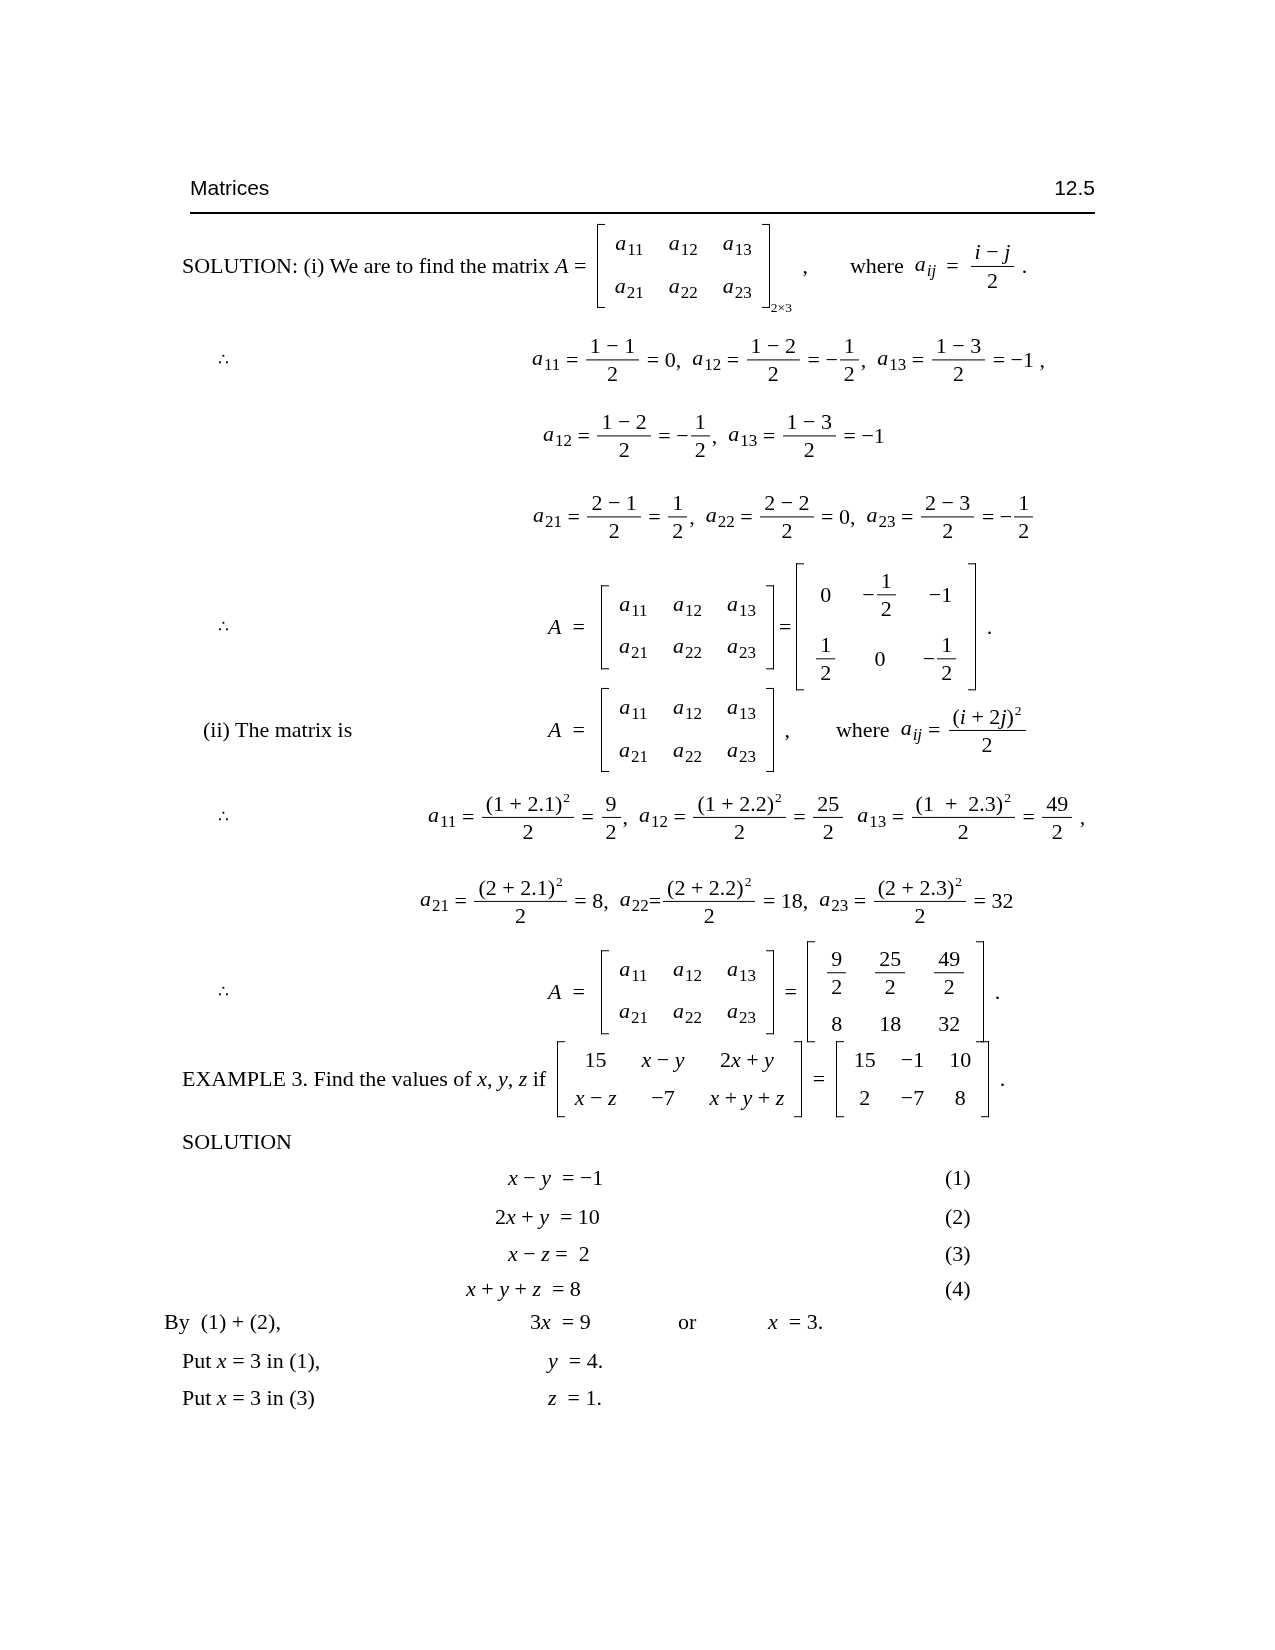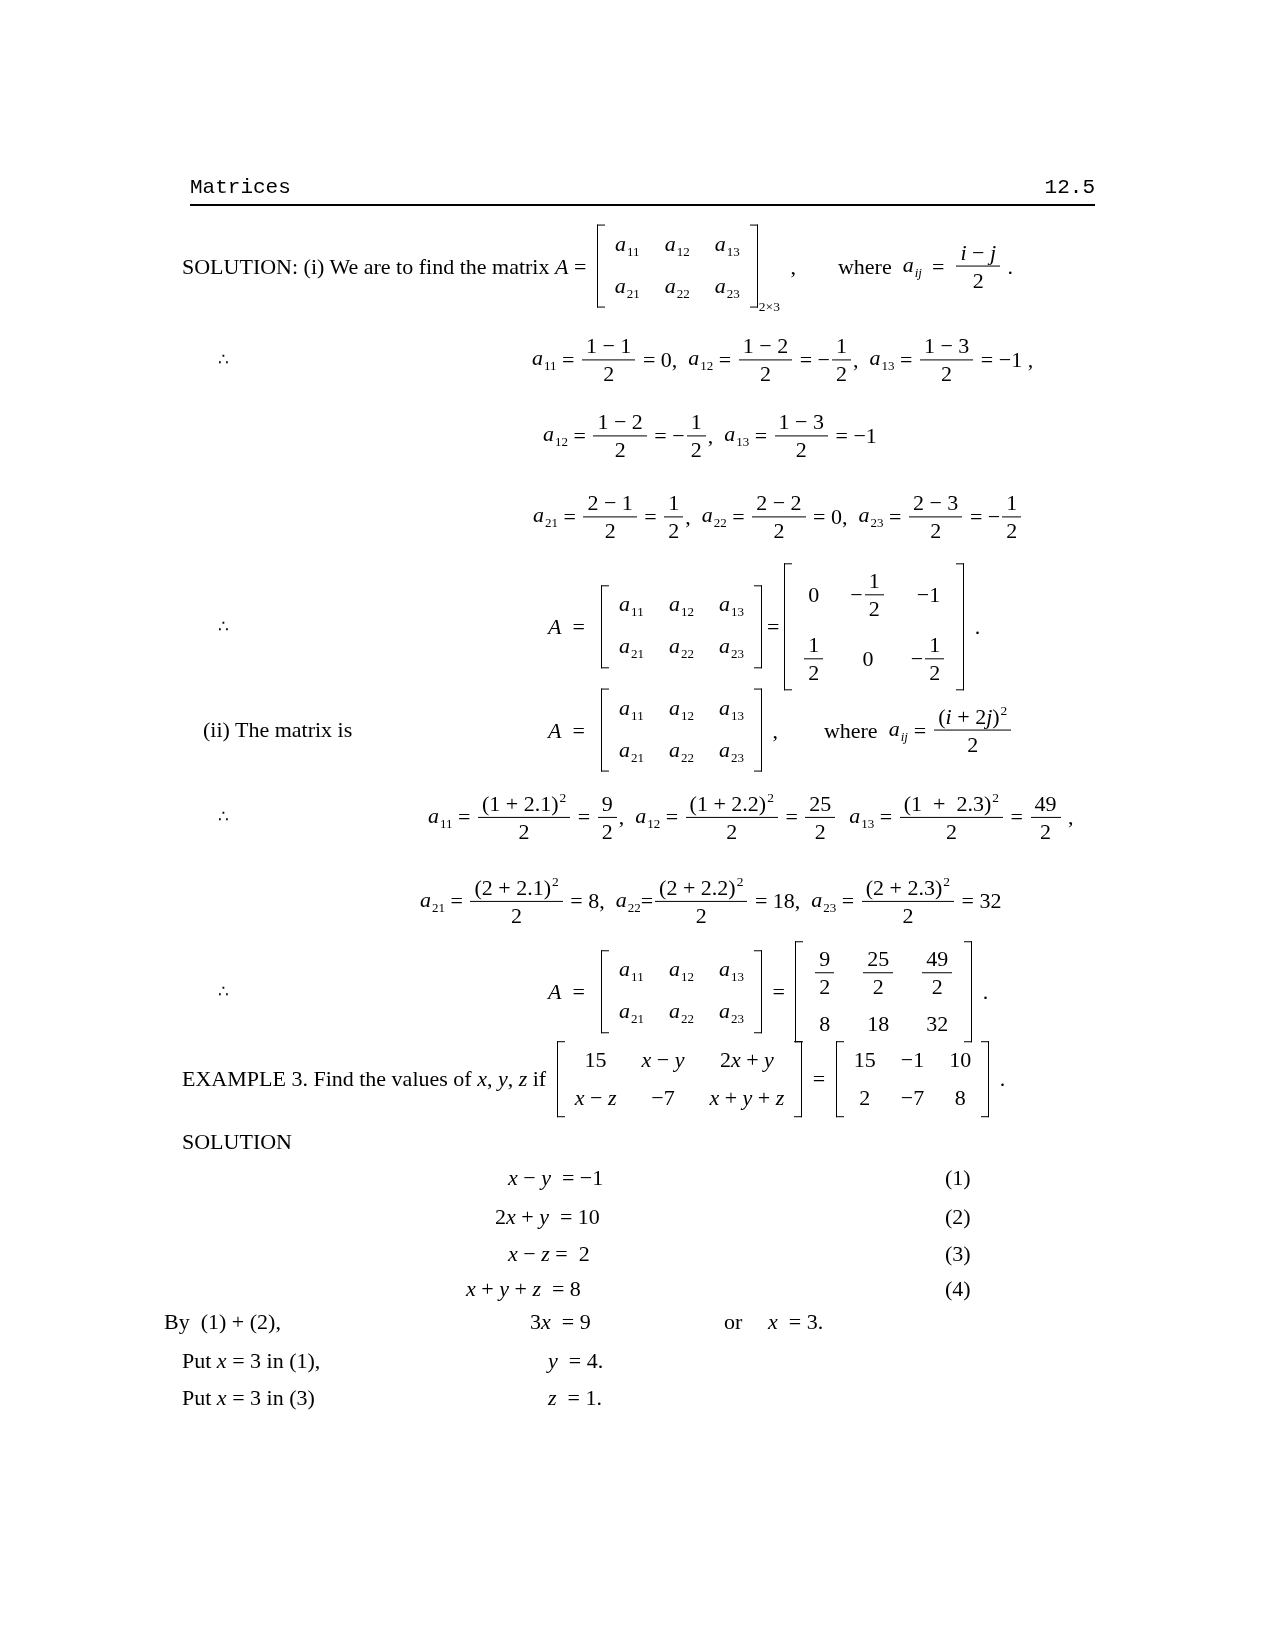--- a/index.html
+++ b/index.html
@@ -6,36 +6,36 @@
   html,body { background:#ffffff; }
   .page {
     position:relative; width:1275px; height:1650px; margin:0 auto;
     background:#ffffff; color:#000;
     font-family:"Liberation Serif","DejaVu Serif",serif;
     font-size:22px; line-height:1.15; overflow:hidden;
   }
   .hdr {
     position:absolute; left:190px; right:180px; top:176px;
     display:flex; justify-content:space-between; align-items:flex-end;
-    border-bottom:2.5px solid #000; padding-bottom:4px;
-    font-family:Liberation Mono, monospace; font-size:21px;
+    border-bottom:2.5px solid #000; padding-bottom:12px;
+    font-family:Liberation Sans, sans-serif; font-size:21px;
   }
   .line { position:absolute; left:0; top:0; width:100%; height:0; }
   .seg {
     position:absolute; top:0; transform:translateY(-50%);
     display:inline-flex; align-items:center; white-space:pre;
   }
   .seg * { white-space:pre; }
   .rm { font-style:normal; }
   .it { font-style:italic; }
   .bold { font-weight:normal; }
   .tight { word-spacing:-1.8px; }
   .therefore { font-size:17px; }
   .mv { display:inline; }
-  .msub { font-size:13px; vertical-align:-5px; margin-left:1px; }
+  .msub { font-size:17px; vertical-align:-5px; margin-left:1px; }
   .msupw { display:inline; }
   .msup { font-size:13.5px; vertical-align:9px; margin-left:1px; }
   .mfrac { display:inline-flex; flex-direction:column; align-items:center; margin:0 2px; text-align:center; }
   .mnum { display:inline-flex; align-items:flex-end; justify-content:center;
           border-bottom:1.8px solid #000; padding:0 4px 2px; line-height:1.05; }
   .mden { padding-top:2px; line-height:1.05; }
   .mmat { display:inline-flex; align-items:center; margin:0 5px; }
   .mbr  { align-self:stretch; width:8px; flex:0 0 8px; }
   .mbl  { border:1.9px solid #000; border-right:none; }
   .mbrr { border:1.9px solid #000; border-left:none; }
@@ -103,21 +103,21 @@
         <span class="seg" style="left: 508px;"><span class="it">x</span><span class="rm"> − </span><span class="it">z</span><span class="rm"> =  2</span></span>
         <span class="seg" style="left: 945px;"><span class="rm">(3)</span></span>
       </div>
       <div class="line" style="top: 1289px;">
         <span class="seg" style="left: 466px;"><span class="it">x</span><span class="rm"> + </span><span class="it">y</span><span class="rm"> + </span><span class="it">z</span><span class="rm">  = 8</span></span>
         <span class="seg" style="left: 945px;"><span class="rm">(4)</span></span>
       </div>
       <div class="line" style="top: 1322px;">
         <span class="seg" style="left: 164px;"><span class="rm">By  (1) + (2),</span></span>
         <span class="seg" style="left: 530px;"><span class="rm">3</span><span class="it">x</span><span class="rm">  = 9</span></span>
-        <span class="seg" style="left: 724px; justify-content: center;"><span class="rm">or</span></span>
+        <span class="seg" style="left: 678px; justify-content: center;"><span class="rm">or</span></span>
         <span class="seg" style="left: 768px;"><span class="it">x</span><span class="rm">  = 3.</span></span>
       </div>
       <div class="line" style="top: 1361px;">
         <span class="seg" style="left: 182px;"><span class="rm">Put </span><span class="it">x</span><span class="rm"> = 3 in (1),</span></span>
         <span class="seg" style="left: 548px;"><span class="it">y</span><span class="rm">  = 4.</span></span>
       </div>
       <div class="line" style="top: 1398px;">
         <span class="seg" style="left: 182px;"><span class="rm">Put </span><span class="it">x</span><span class="rm"> = 3 in (3)</span></span>
         <span class="seg" style="left: 548px;"><span class="it">z</span><span class="rm">  = 1.</span></span>
       </div>

